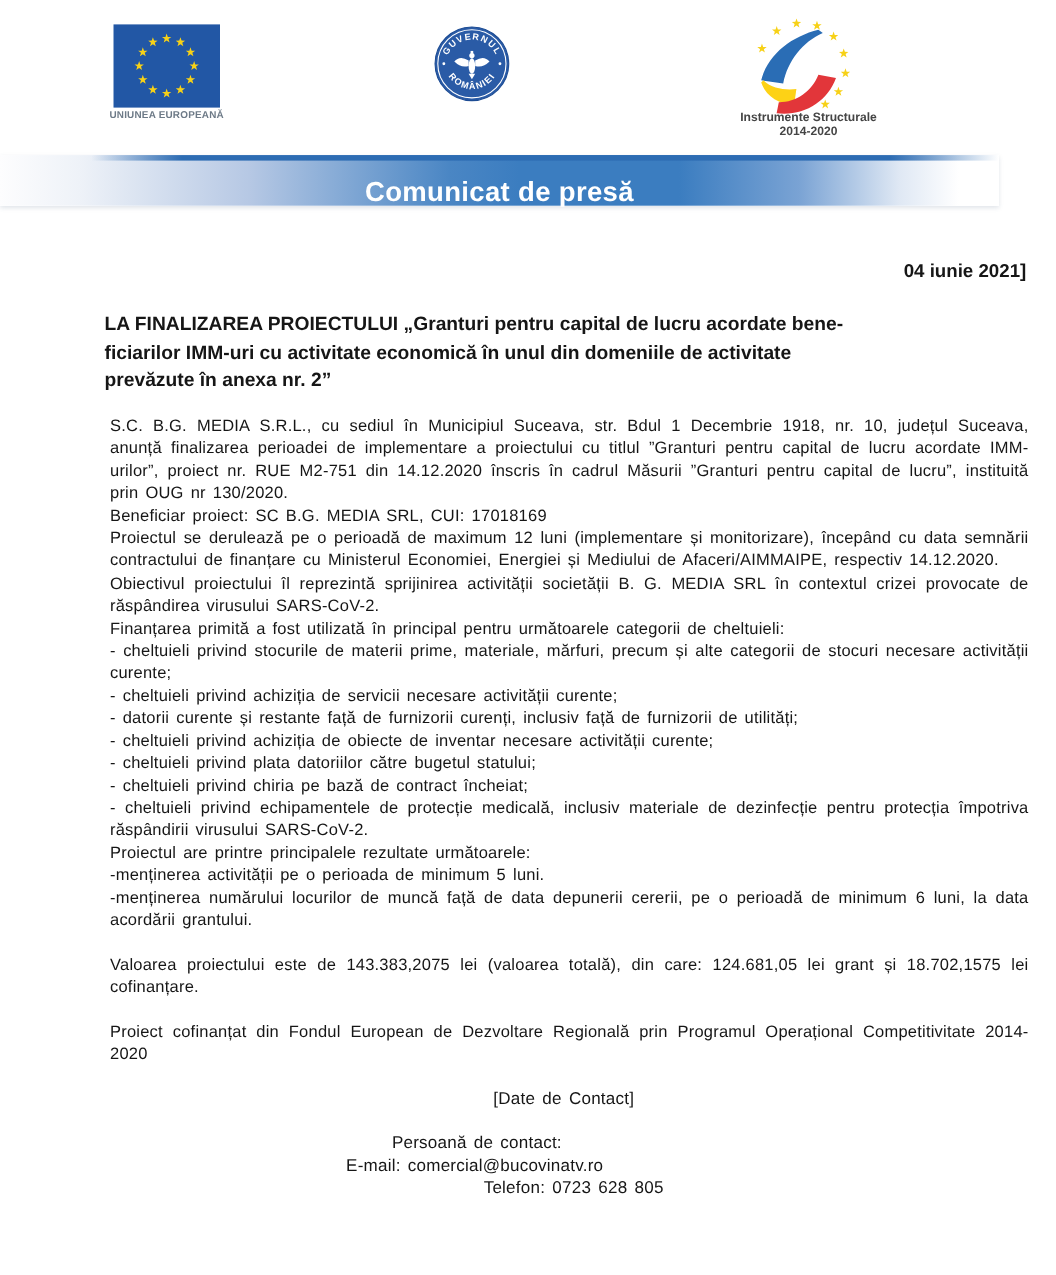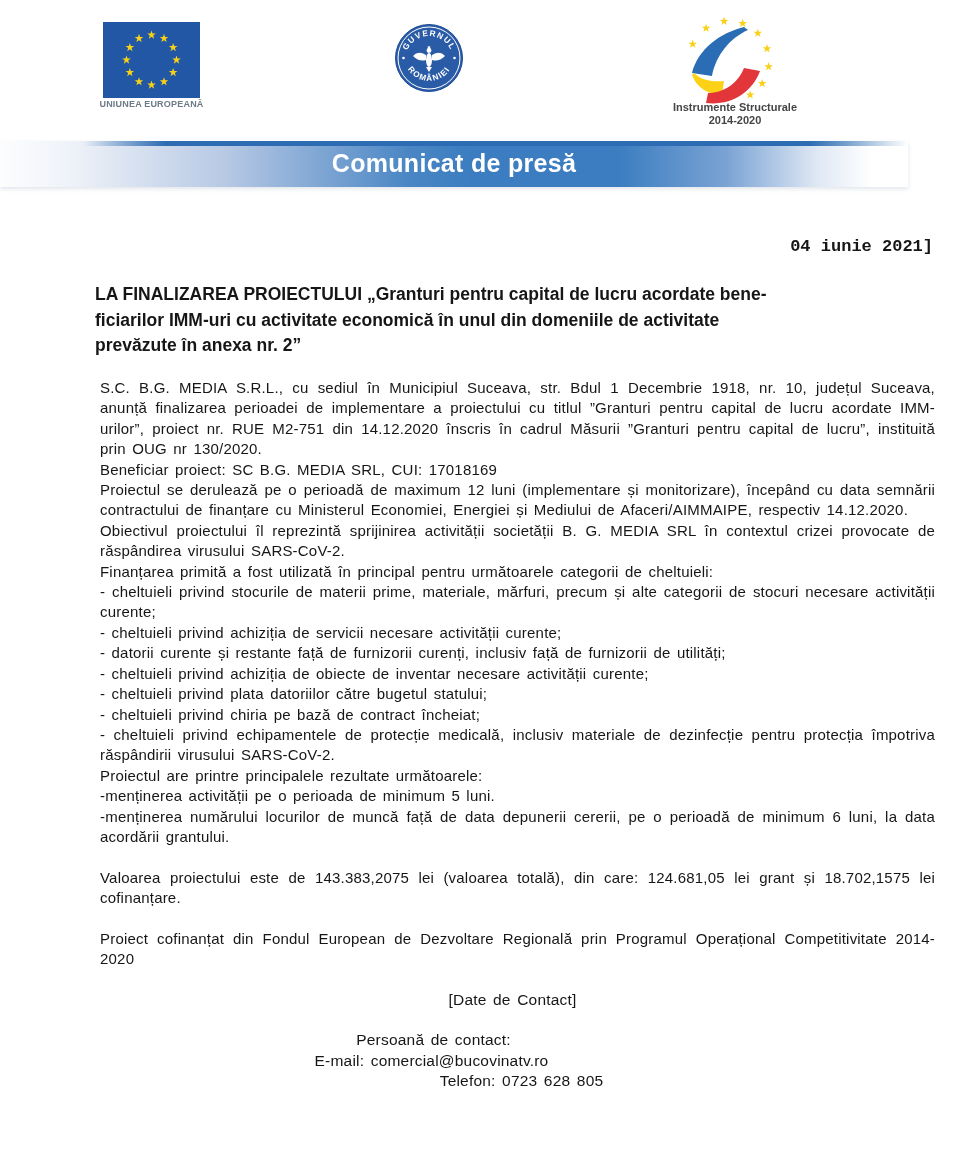--- a/index.html
+++ b/index.html
@@ -18,26 +18,26 @@
   .is-label{left:650px;top:101px;width:170px;text-align:center;
     font-size:11px;font-weight:bold;color:#454545;line-height:13px;}
 
   
   .banner{left:0;top:141px;width:908px;height:46px;
     background:linear-gradient(90deg,#fdfdfe 0%,#eef2f8 8%,#b6c8e4 25%,
       #4a86c4 45%,#3b7dc0 52%,#3b7dc0 68%,#7aa3d4 80%,#dfe8f4 90%,#ffffff 96%,#ffffff 100%);
     box-shadow:0 2px 4px rgba(90,110,140,.18);}
   .banner-strip{position:absolute;left:83px;right:0;top:0;height:5px;
     background:linear-gradient(90deg,rgba(45,108,179,0) 0%,#2d6cb3 10%,#2d6cb3 88%,rgba(45,108,179,0) 100%);}
-  .banner-title{position:absolute;left:0;width:100%;top:8px;text-align:center;
+  .banner-title{position:absolute;left:0;width:100%;top:20px;text-align:center;
     font-size:25px;font-weight:bold;color:#ffffff;letter-spacing:.3px;}
 
   
   .date-line{left:100px;top:237px;width:833px;text-align:right;
-    font-size:17px;font-weight:bold;color:#161616;font-family:Liberation Mono, monospace;}
+    font-size:17px;font-weight:bold;color:#161616;}
   .doc-heading{left:95px;top:282px;width:755px;text-align:left;
     font-size:17.5px;font-weight:bold;line-height:25.5px;color:#161616;}
   .doc-heading span{display:block;}
 
   .doc-body{left:100px;top:378px;width:835px;font-size:15px;line-height:20.4px;
     text-align:justify;letter-spacing:.2px;word-spacing:2px;color:#161616;}
   .doc-body p{margin:0;}
   .doc-body p:empty{height:20.4px;}
 
   

